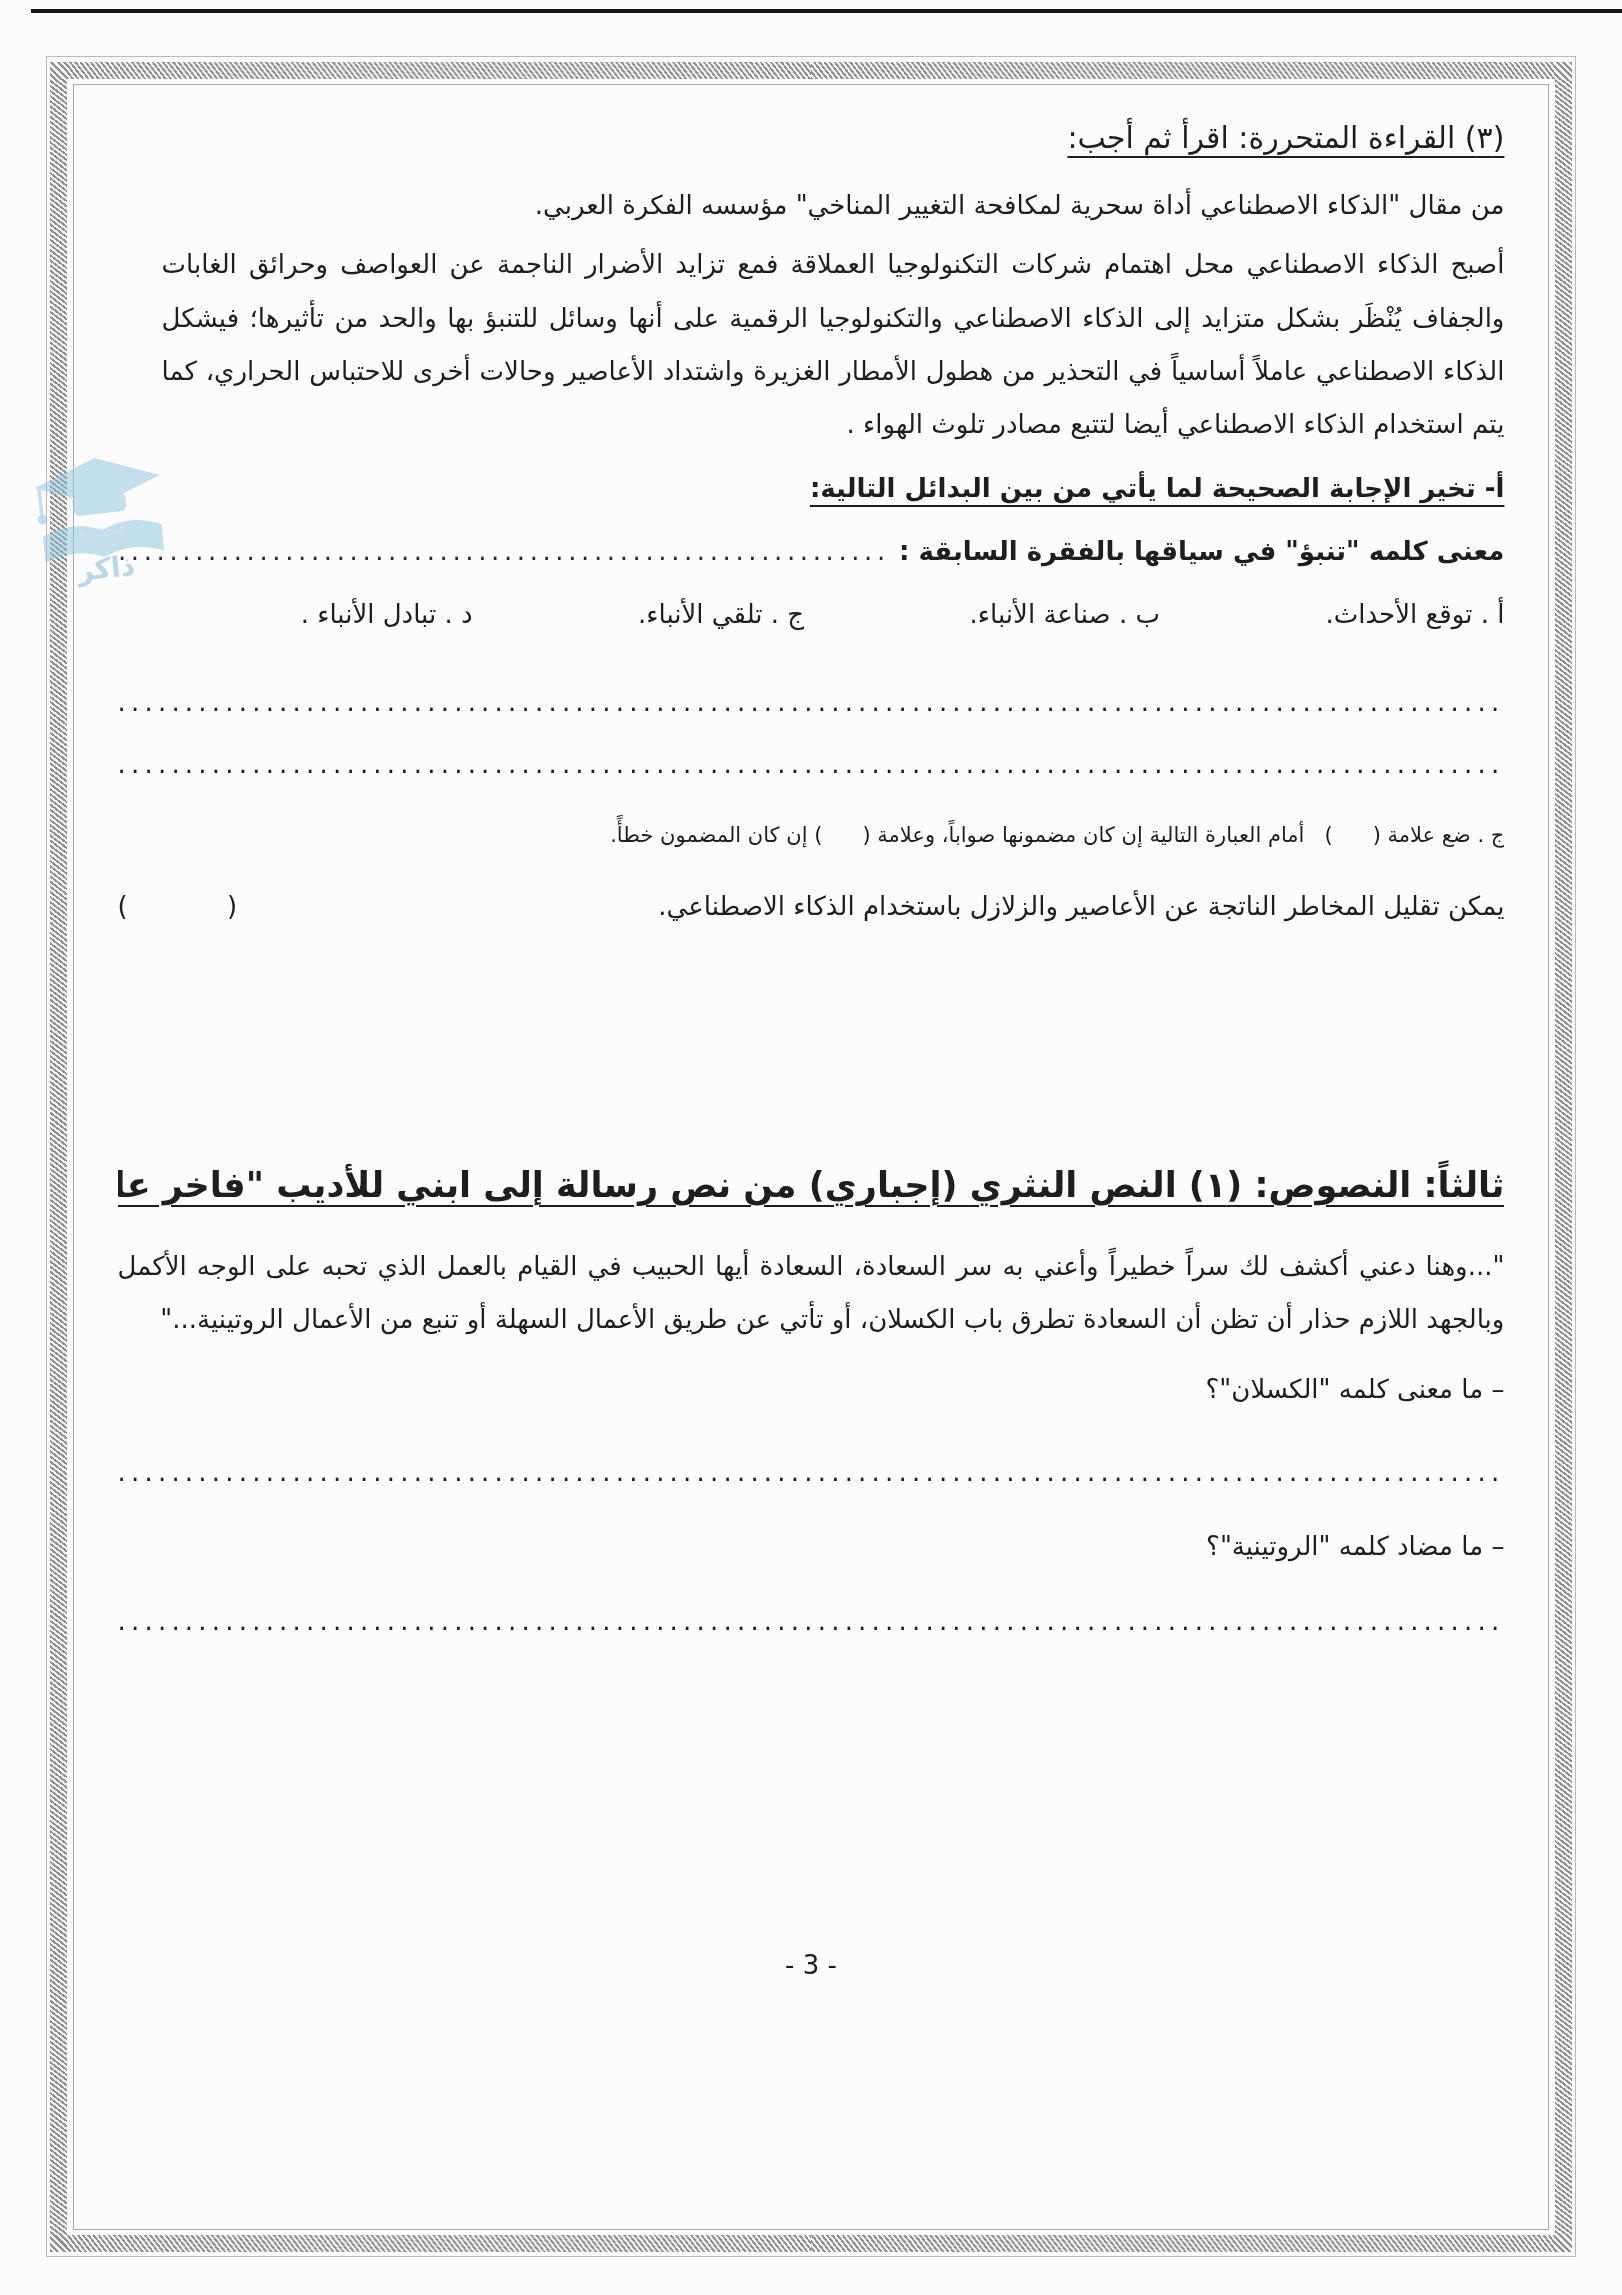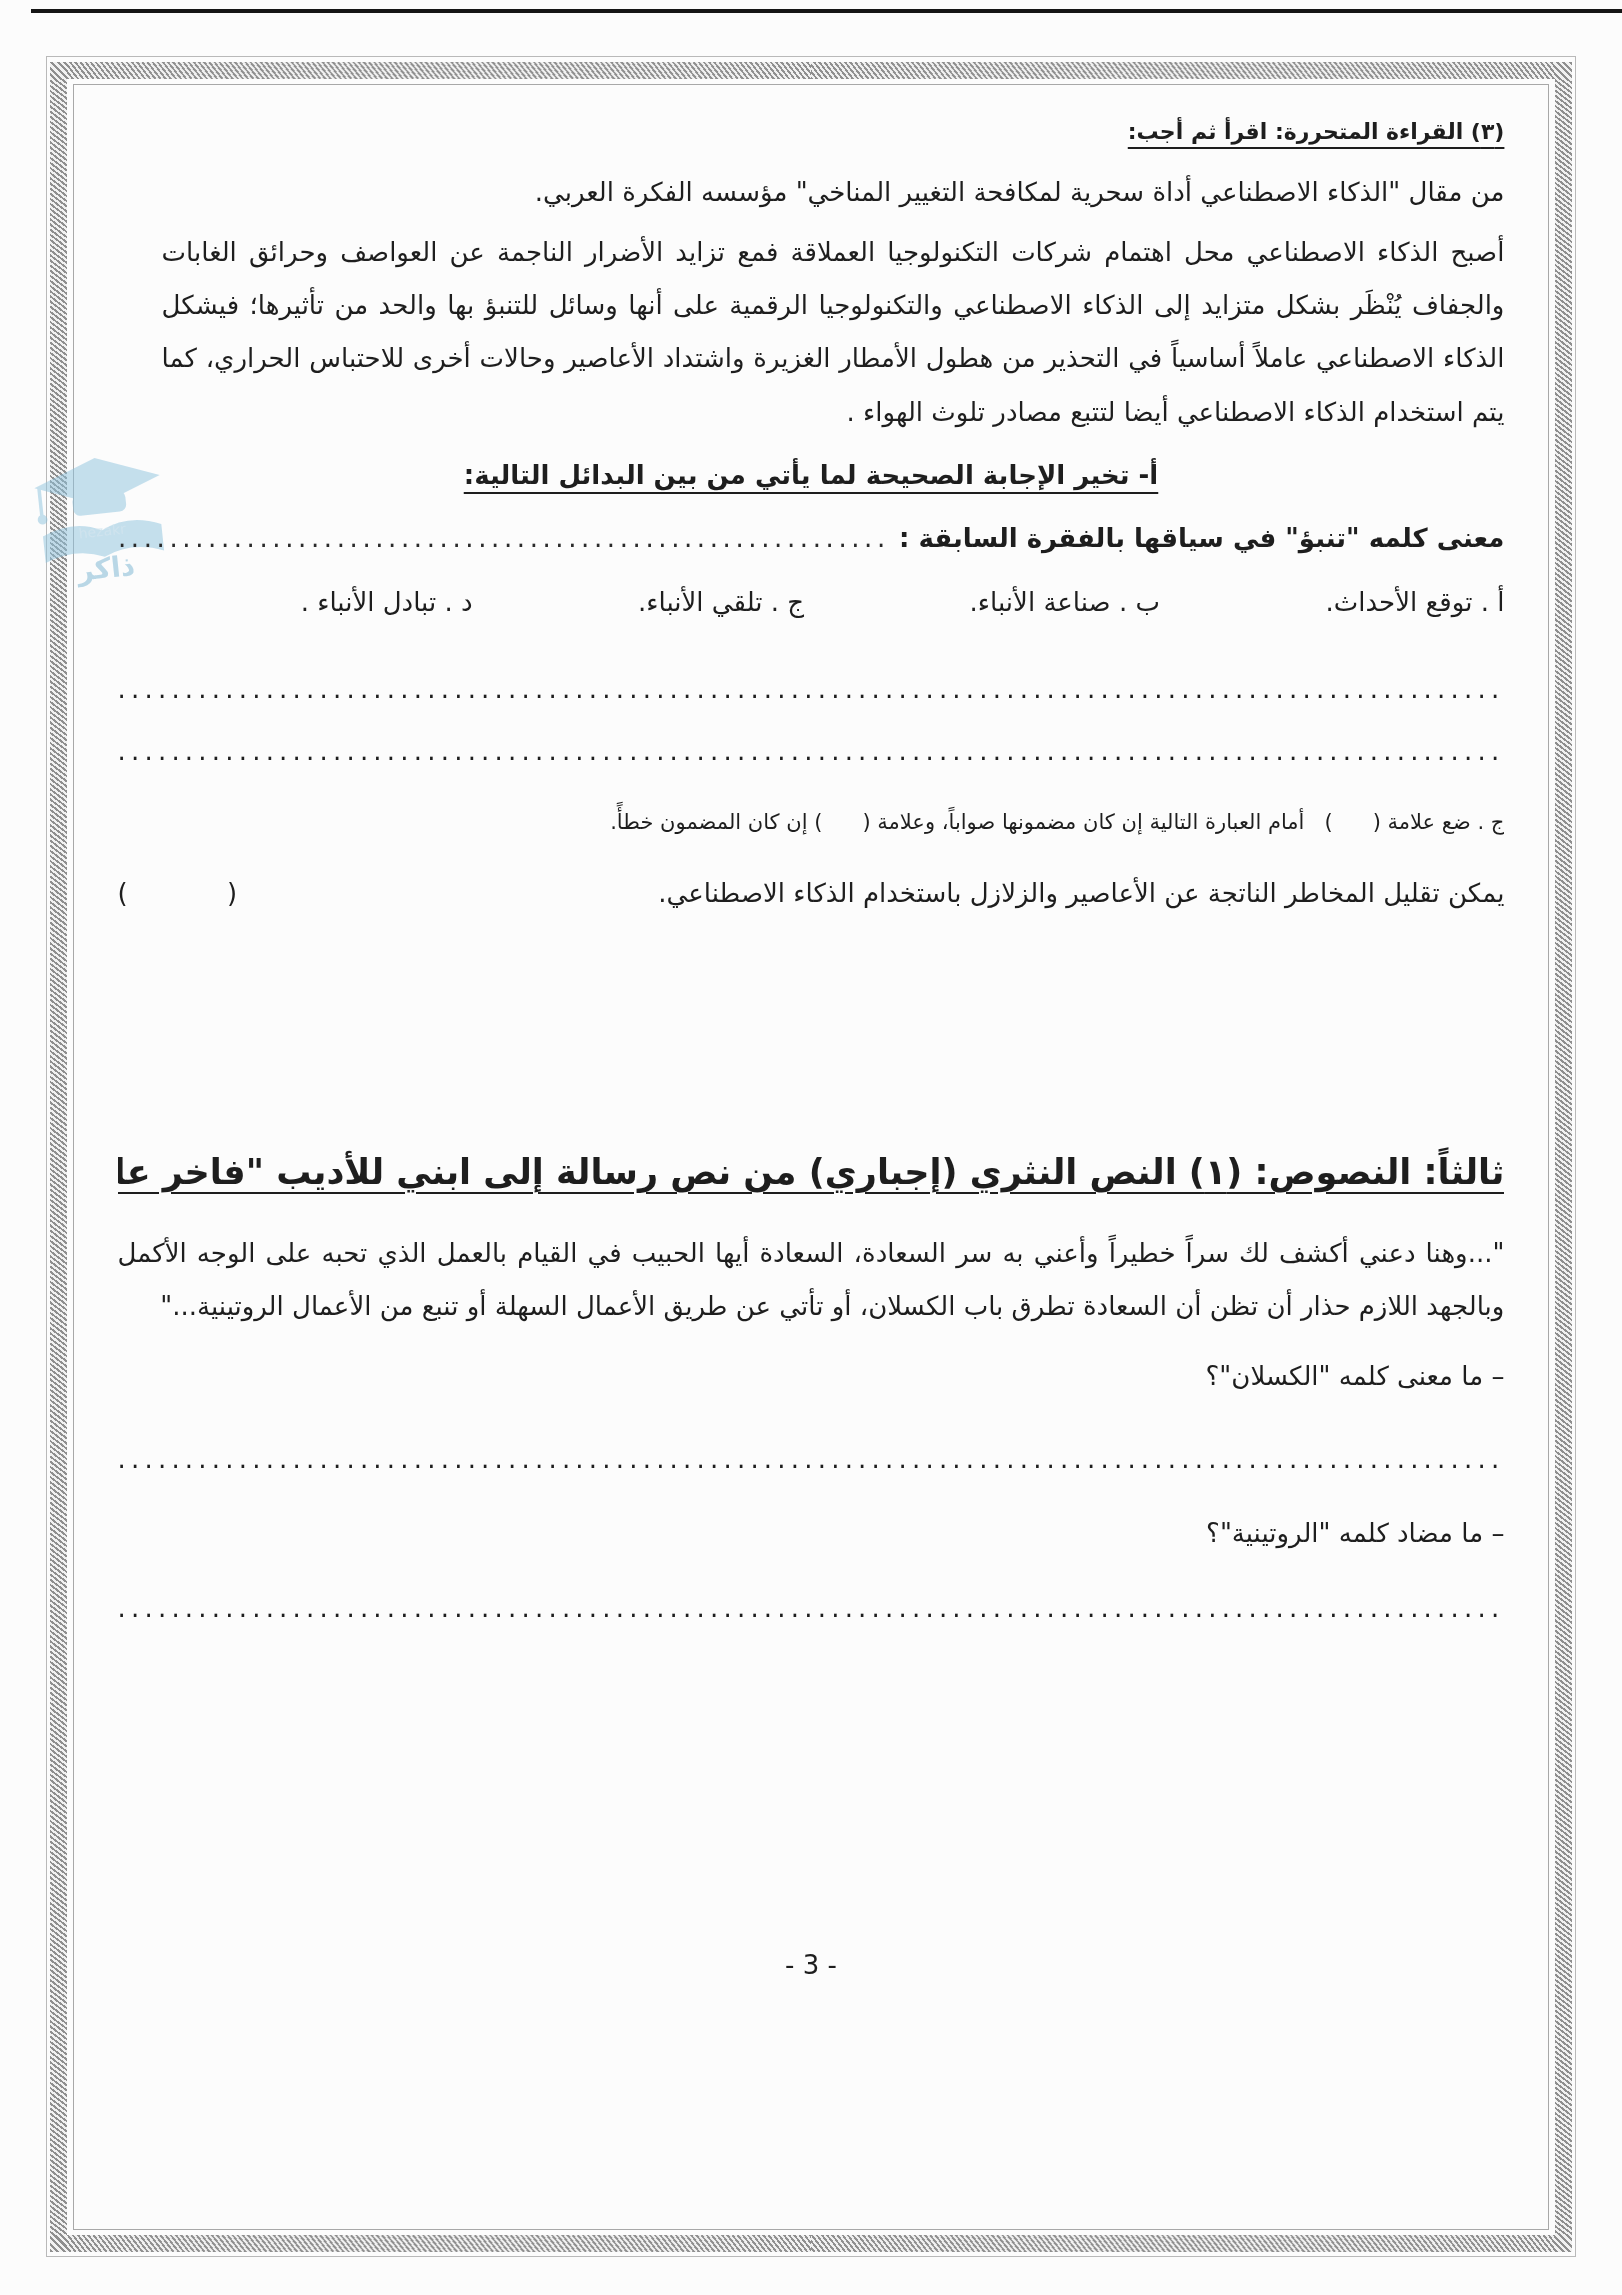--- a/index.html
+++ b/index.html
@@ -25,25 +25,25 @@
   .frame-inner-line { position:absolute; top:84px; left:73px; right:73px; bottom:65px; border:1.3px solid #a8a8a8; }
 
   .content {
     position:absolute; top:98px; left:98px; right:98px; bottom:72px;
     padding:11.8px 19.6px 0 19.6px;
     font-size:26px;
     line-height:2.05;
     text-align:right;
   }
 
-  .h-main { font-size:22px; font-weight:bold; text-decoration:underline; text-underline-offset:7.9px; text-decoration-thickness:2px; line-height:1.6; margin:3.9px 0 17px 0; }
+  .h-main { font-size:30px; font-weight:normal; text-decoration:underline; text-underline-offset:7.9px; text-decoration-thickness:2px; line-height:1.6; margin:3.9px 0 17px 0; }
   .src-line { margin:0 0 6.5px 0; }
   .passage { text-align:justify;margin-left:44px; }
 
-  .h-sub { font-weight:bold; text-decoration:underline; text-underline-offset:7.9px; text-decoration-thickness:2px; margin-top:10.5px;text-align:center; }
+  .h-sub { font-weight:bold; text-decoration:underline; text-underline-offset:7.9px; text-decoration-thickness:2px; margin-top:10.5px; }
 
   .stem-row { display:flex; align-items:baseline; margin-top:9.2px; }
   .stem { font-weight:bold; white-space:nowrap; }
   .dots-fill { flex:1; overflow:hidden; white-space:nowrap; letter-spacing:4.6px; color:#2a2a2a; margin-right:9.2px; }
 
   .options-row { display:flex; justify-content:space-between; padding-left:183px; margin-top:10.5px; }
   .options-row span { white-space:nowrap; }
 
   .q-b { margin-top:14.4px; text-align:justify; }
 

